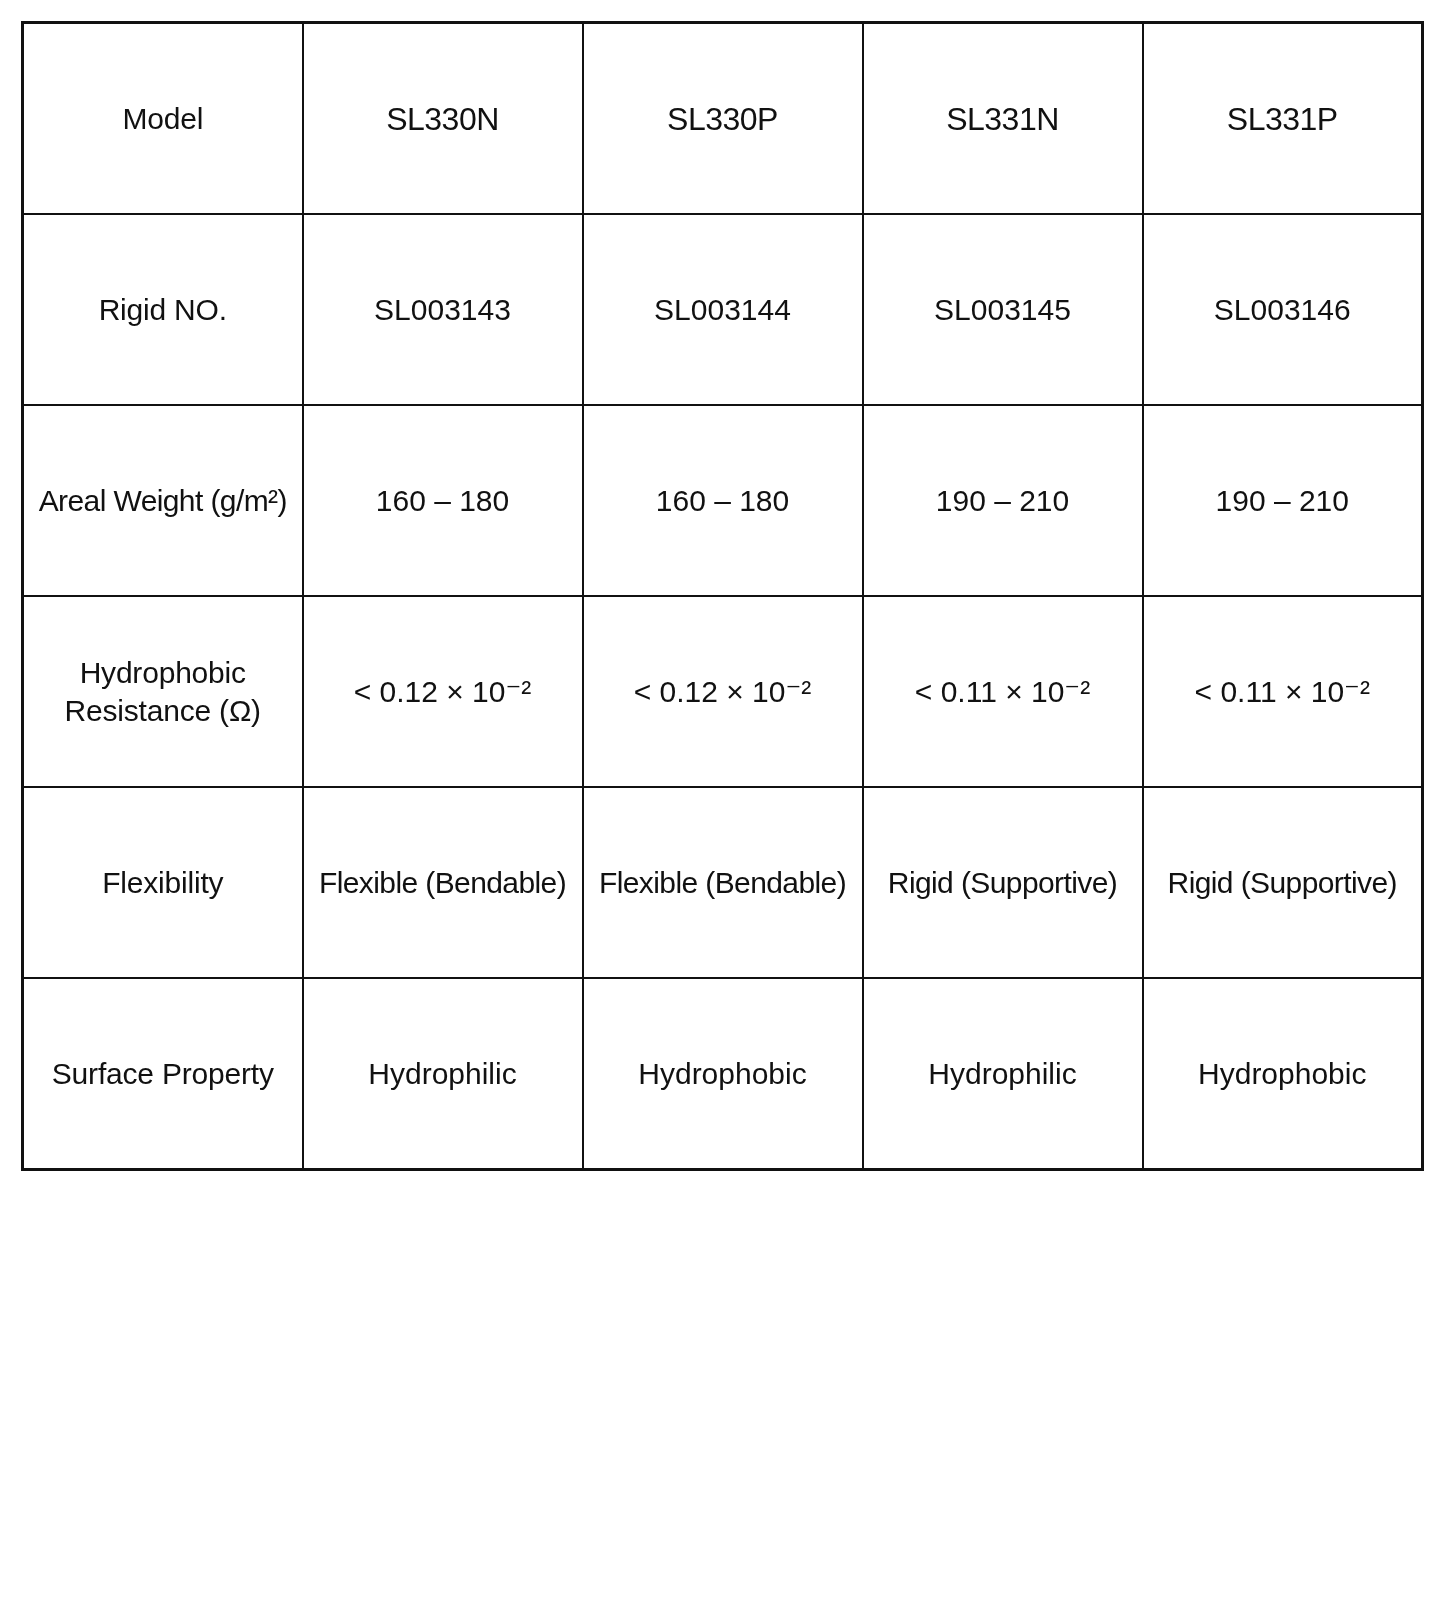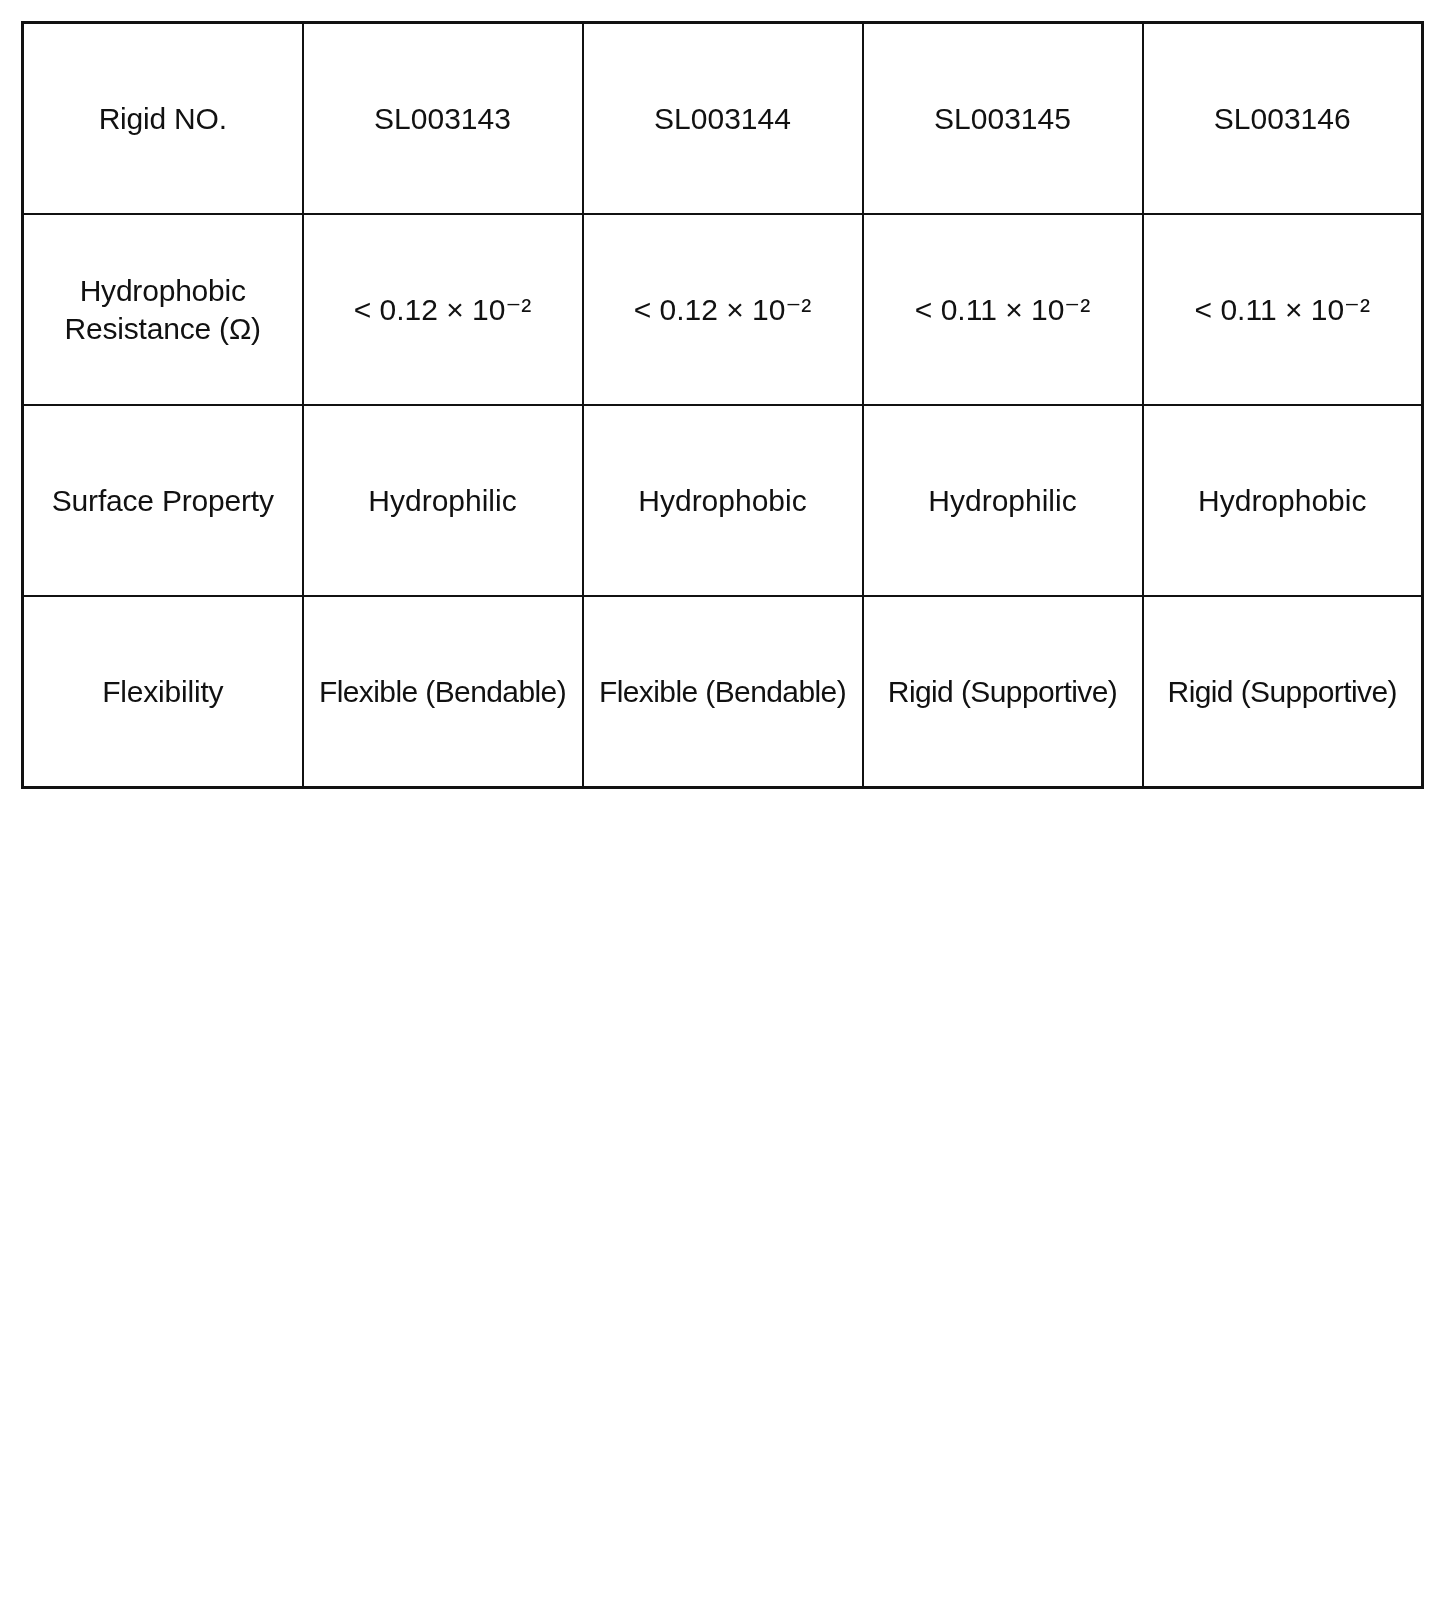--- a/index.html
+++ b/index.html
@@ -58,43 +58,57 @@
 <table class="spec-table">
   <colgroup>
     <col>
       <col>
       <col>
       <col>
       <col>
   </colgroup>
   <tbody>
     <tr>
+      <td class="label-cell">Model</td>
+      <td class="model-cell">SL330N</td>
+      <td class="model-cell">SL330P</td>
+      <td class="model-cell">SL331N</td>
+      <td class="model-cell">SL331P</td>
+    </tr>
+    <tr>
       <td class="label-cell">Rigid NO.</td>
       <td>SL003143</td>
       <td>SL003144</td>
       <td>SL003145</td>
       <td>SL003146</td>
+    </tr>
+    <tr>
+      <td class="label-cell tight">Areal Weight (g/m²)</td>
+      <td>160 – 180</td>
+      <td>160 – 180</td>
+      <td>190 – 210</td>
+      <td>190 – 210</td>
     </tr>
     <tr>
       <td class="label-cell">
         <span class="wrap-label">Hydrophobic Resistance (Ω)</span>
       </td>
       <td>&lt; 0.12 × 10⁻²</td>
       <td>&lt; 0.12 × 10⁻²</td>
       <td>&lt; 0.11 × 10⁻²</td>
       <td>&lt; 0.11 × 10⁻²</td>
     </tr>
     <tr>
+      <td class="label-cell">Flexibility</td>
+      <td class="tight">Flexible (Bendable)</td>
+      <td class="tight">Flexible (Bendable)</td>
+      <td class="tight">Rigid (Supportive)</td>
+      <td class="tight">Rigid (Supportive)</td>
+    </tr>
+    <tr>
       <td class="label-cell">Surface Property</td>
       <td>Hydrophilic</td>
       <td>Hydrophobic</td>
       <td>Hydrophilic</td>
       <td>Hydrophobic</td>
     </tr>
-    <tr>
-      <td class="label-cell">Flexibility</td>
-      <td class="tight">Flexible (Bendable)</td>
-      <td class="tight">Flexible (Bendable)</td>
-      <td class="tight">Rigid (Supportive)</td>
-      <td class="tight">Rigid (Supportive)</td>
-    </tr>
   </tbody>
 </table>
 
 </body></html>

